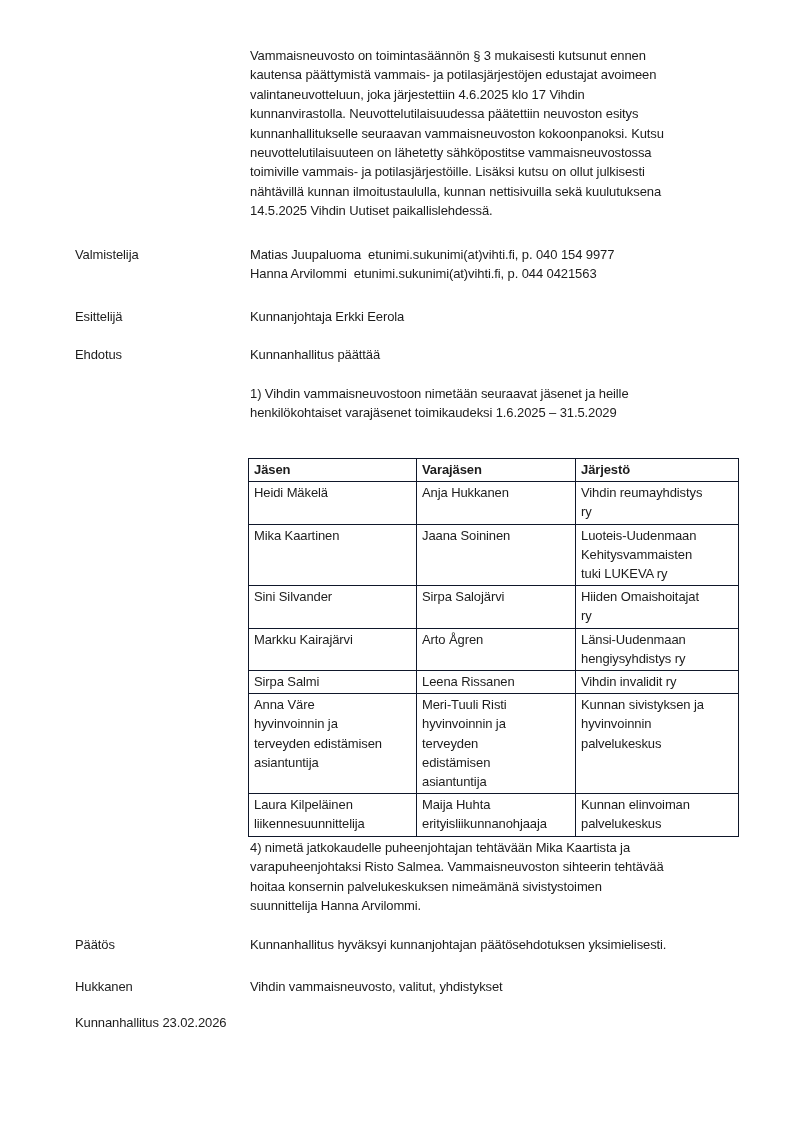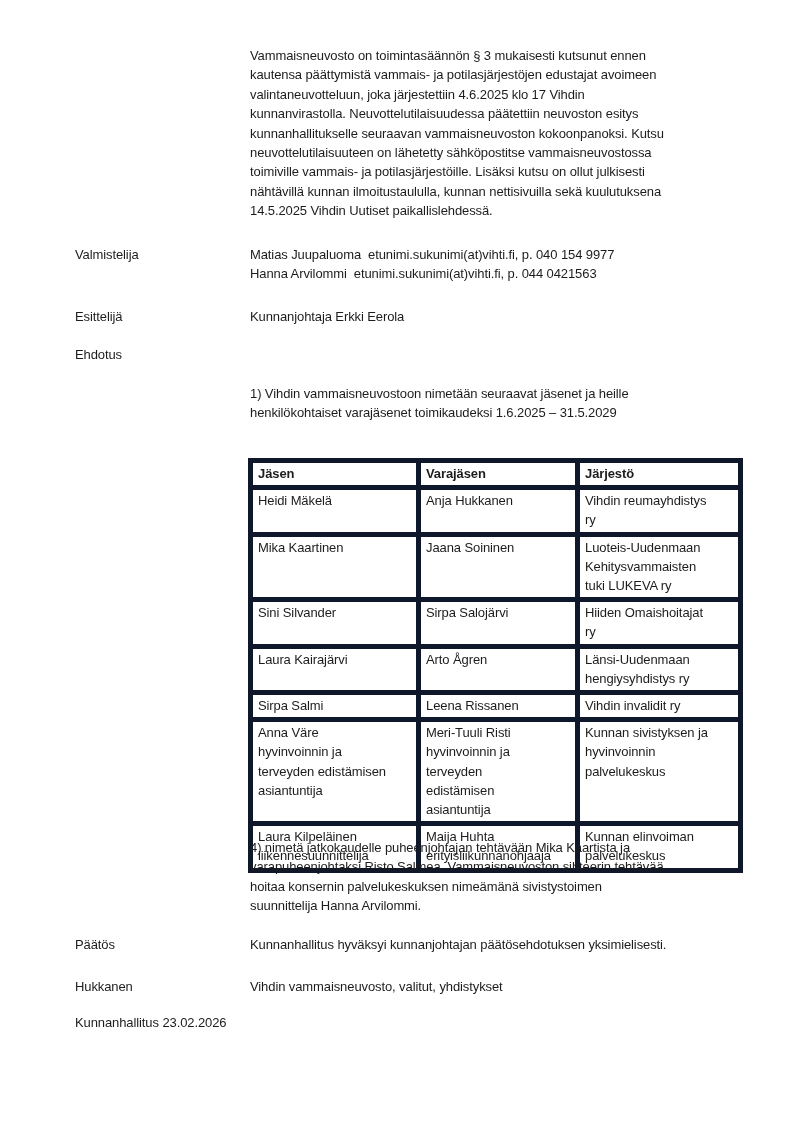--- a/index.html
+++ b/index.html
@@ -17,21 +17,21 @@
   .abs { position: absolute; }
   .pre { white-space: pre-line; }
   .members {
     position: absolute;
     left: 248px;
     top: 458px;
     border-collapse: collapse;
     table-layout: fixed;
   }
   .members th, .members td {
-    border: 5px solid #0f172a;
+    border: 1px solid #0f172a;
     vertical-align: top;
     text-align: left;
     padding: 1px 4px 2px 5px;
     white-space: pre-line;
     font-size: 13px;
     line-height: 19.2px;
     overflow: hidden;
   }
   .members th { font-weight: bold; }
   .col-jasen { width: 168px; }
@@ -54,20 +54,21 @@
 14.5.2025 Vihdin Uutiset paikallislehdessä.</div>
 
   <div class="abs" style="left:75px; top:245px">Valmistelija</div>
   <div class="abs pre" style="left:250px; top:245px; width:520px">Matias Juupaluoma&nbsp; etunimi.sukunimi(at)vihti.fi, p. 040 154 9977
 Hanna Arvilommi&nbsp; etunimi.sukunimi(at)vihti.fi, p. 044 0421563</div>
 
   <div class="abs" style="left:75px; top:307px">Esittelijä</div>
   <div class="abs" style="left:250px; top:307px; width:520px">Kunnanjohtaja Erkki Eerola</div>
 
   <div class="abs" style="left:75px; top:345px">Ehdotus</div>
+  <div class="abs" style="left:250px; top:345px; width:520px">Kunnanhallitus päättää</div>
 
   <div class="abs pre" style="left:250px; top:384px; width:520px">1) Vihdin vammaisneuvostoon nimetään seuraavat jäsenet ja heille
 henkilökohtaiset varajäsenet toimikaudeksi 1.6.2025 – 31.5.2029</div>
 
   <table class="members">
     <colgroup>
       <col class="col-jasen">
         <col class="col-varajasen">
         <col class="col-jarjesto">
     </colgroup>
@@ -92,21 +93,21 @@
 Kehitysvammaisten
 tuki LUKEVA ry</td>
       </tr>
       <tr>
         <td>Sini Silvander</td>
         <td>Sirpa Salojärvi</td>
         <td>Hiiden Omaishoitajat
 ry</td>
       </tr>
       <tr>
-        <td>Laura Kairajärvi</td>
+        <td>Markku Kairajärvi</td>
         <td>Arto Ågren</td>
         <td>Länsi-Uudenmaan
 hengiysyhdistys ry</td>
       </tr>
       <tr>
         <td>Sirpa Salmi</td>
         <td>Leena Rissanen</td>
         <td>Vihdin invalidit ry</td>
       </tr>
       <tr>

